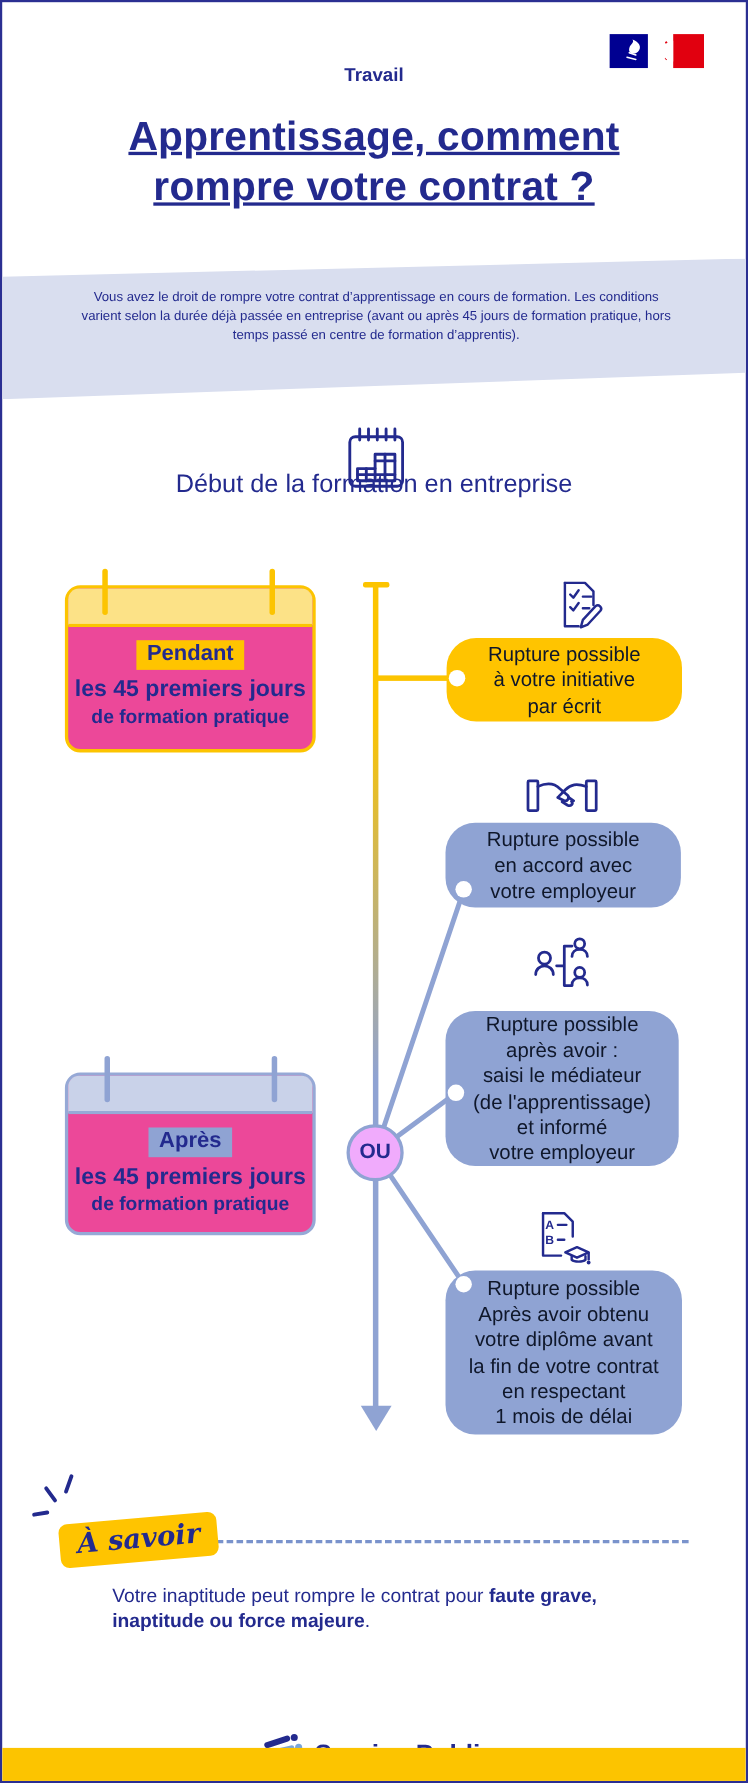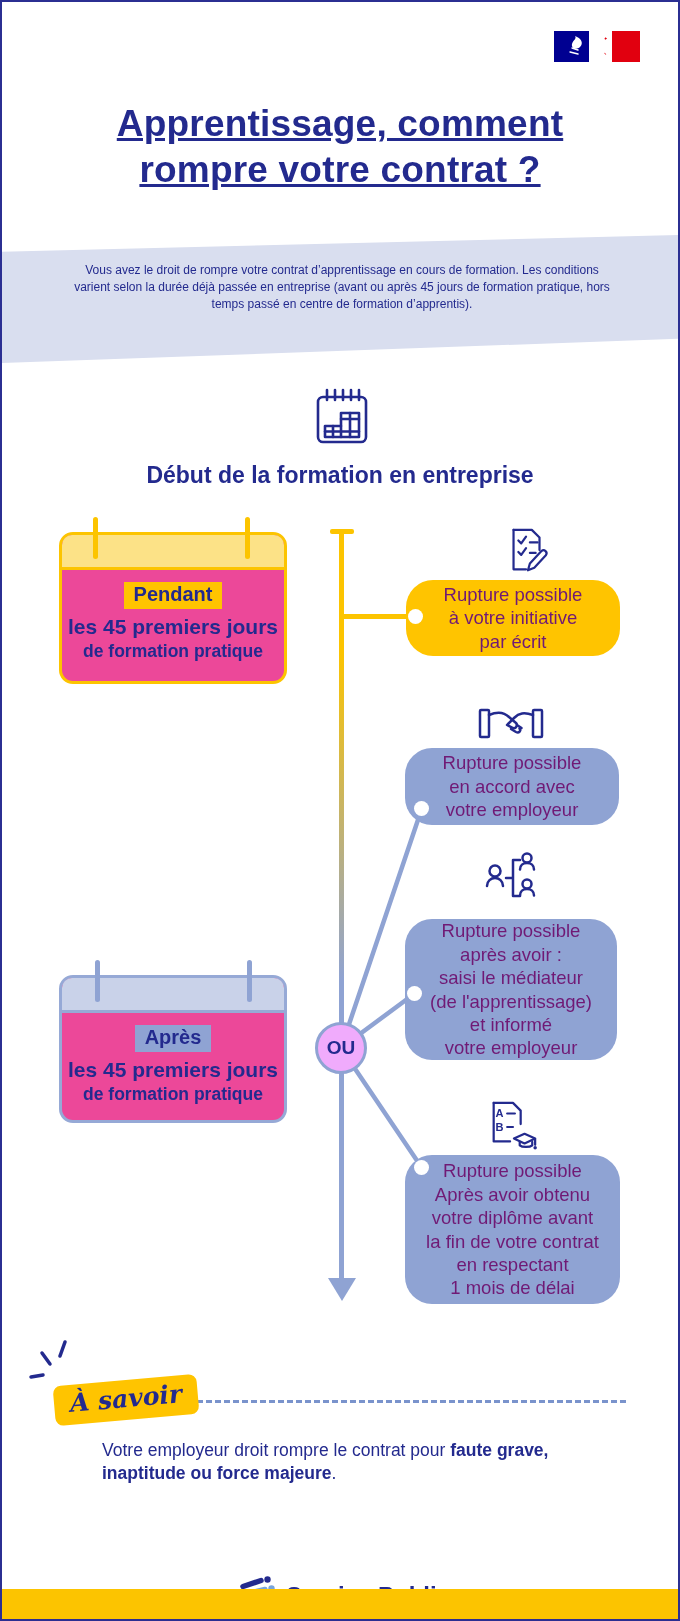--- a/index.html
+++ b/index.html
@@ -13,21 +13,21 @@
   .center-text{left:0;right:0;text-align:center;}
   .pre{white-space:pre-line;}
 
   .category{top:57px;font-size:17px;font-weight:700;}
   .title{top:99px;font-size:37px;font-weight:700;line-height:1.25;letter-spacing:.2px;text-decoration:underline;}
 
   .band{top:233px;left:0;width:680px;height:128px;background:#D9DEEF;
     clip-path:polygon(0 13%,100% 0,100% 81%,0 100%);}
   .band p{margin:0 auto;padding-top:27px;width:545px;font-size:12px;line-height:1.43;text-align:center;}
 
-  .section-heading{top:460px;font-size:23px;font-weight:700;}
+  .section-heading{top:424px;font-size:23px;font-weight:400;}
 
   
   .cal-card{box-sizing:border-box;width:228px;border-radius:14px;background:#ec4899;z-index:2;}
   .cal-card .hd{height:32px;border-radius:10px 10px 0 0;}
   .cal-card .bd{text-align:center;padding-top:12px;}
   .hl{display:inline-block;font-size:20px;font-weight:700;padding:1px 10px 3px;}
   .cal-l1{font-size:21px;font-weight:700;margin-top:6px;}
   .cal-l2{font-size:17.5px;font-weight:700;margin-top:2px;}
   .pendant{top:530px;left:57px;height:152px;border:3px solid #FCC400;}
   .pendant .hd{background:#FCE287;border-bottom:3px solid #FCC400;}
@@ -47,21 +47,21 @@
   .tl-arrow{left:326px;top:1276px;width:0;height:0;z-index:1;
     border-left:14px solid transparent;border-right:14px solid transparent;border-top:23px solid #8FA3D3;}
   .connectors{left:0;top:0;z-index:1;}
 
   .ou{left:313px;top:1020px;width:52px;height:52px;box-sizing:border-box;background:#f0abfc;
     border:3px solid #8FA3D3;border-radius:50%;z-index:3;
     display:flex;align-items:center;justify-content:center;font-size:19px;font-weight:700;}
 
   
   .bubble{box-sizing:border-box;border-radius:27px;z-index:2;display:flex;align-items:center;justify-content:center;
-    text-align:center;font-size:18.5px;line-height:1.27;color:#701a75;}
+    text-align:center;font-size:18.5px;line-height:1.27;color:#0f172a;}
   .b1{left:404px;top:578px;width:214px;height:76px;background:#FFC400;}
   .b2{left:403px;top:746px;width:214px;height:77px;background:#8FA3D3;}
   .b3{left:403px;top:917px;width:212px;height:141px;background:#8FA3D3;}
   .b4{left:403px;top:1153px;width:215px;height:149px;background:#8FA3D3;}
   .dot{width:15px;height:15px;border-radius:50%;background:#fff;z-index:3;}
 
   
   .badge{left:52px;top:1378px;background:#FFC400;border-radius:8px;padding:4px 16px 7px;
     transform:rotate(-5deg);z-index:2;
     font-family:"DejaVu Serif","Liberation Serif",serif;font-style:italic;font-weight:700;font-size:25px;}
@@ -83,20 +83,21 @@
     <svg width="86" height="31" viewBox="0 0 86 31">
       <rect width="35" height="31" fill="#000091"></rect>
       <path d="M21,5 c6,2 9,7 5,11 c-3,3 -9,2 -8,-3 c1,-4 5,-5 3,-8 z" fill="#ffffff"></path>
       <path d="M16,21 l8,2 M18,17 l6,2" stroke="#ffffff" stroke-width="1.4" stroke-linecap="round"></path>
       <path d="M51,7 c4,3 4,12 0,16" stroke="#E1000F" stroke-width="2" fill="none"></path>
       <rect x="58" width="28" height="31" fill="#E1000F"></rect>
       <path d="M58,6 a9.5,9.5 0 0 0 0,19 z" fill="#ffffff"></path>
     </svg>
   </div>
 
+  <div class="abs center-text category">Travail</div>
   <h1 class="abs center-text title pre" style="margin:0;">Apprentissage, comment
 rompre votre contrat ?</h1>
 
   <div class="abs band">
     <p>Vous avez le droit de rompre votre contrat d’apprentissage en cours de formation. Les conditions varient selon la durée déjà passée en entreprise (avant ou après 45 jours de formation pratique, hors temps passé en centre de formation d’apprentis).</p>
   </div>
 
   <div class="abs" style="left:308px;top:384px;">
     <svg width="64" height="64" viewBox="0 0 64 64" fill="none" stroke="#232A8E" stroke-width="2.6" stroke-linecap="round" stroke-linejoin="round">
       <rect x="8" y="11" width="48" height="45" rx="5"></rect>
@@ -216,21 +217,21 @@
 
   <div class="abs" style="left:26px;top:1336px;">
     <svg width="46" height="54" viewBox="0 0 46 54" fill="none" stroke="#232A8E" stroke-width="3.5" stroke-linecap="round">
       <path d="M37,4 L32,18"></path>
       <path d="M14,15 L22,26"></path>
       <path d="M3,39 L15,37"></path>
     </svg>
   </div>
   <div class="abs badge">À savoir</div>
   <div class="abs dash-line"></div>
-  <p class="abs note" style="margin:0;"><span>Votre employeur droit rompre le contrat pour </span><b>faute grave, inaptitude ou force majeure</b><span>.</span></p>
+  <p class="abs note" style="margin:0;"><span>Votre inaptitude peut rompre le contrat pour </span><b>faute grave, inaptitude ou force majeure</b><span>.</span></p>
 
   <div class="abs logo-row">
     <svg width="48" height="46" viewBox="0 0 48 46">
       <g fill="none" stroke-linecap="round" stroke-width="5.5">
         <path d="M13,13.5 L31,7.5" stroke="#232A8E"></path>
         <path d="M9,22.5 L35,16.5" stroke="#79A5DB"></path>
         <path d="M15,31.5 L36,26.5" stroke="#E1000F"></path>
       </g>
       <circle cx="37.5" cy="6.5" r="3.2" fill="#232A8E"></circle>
       <circle cx="41.5" cy="15.5" r="3.2" fill="#79A5DB"></circle>

